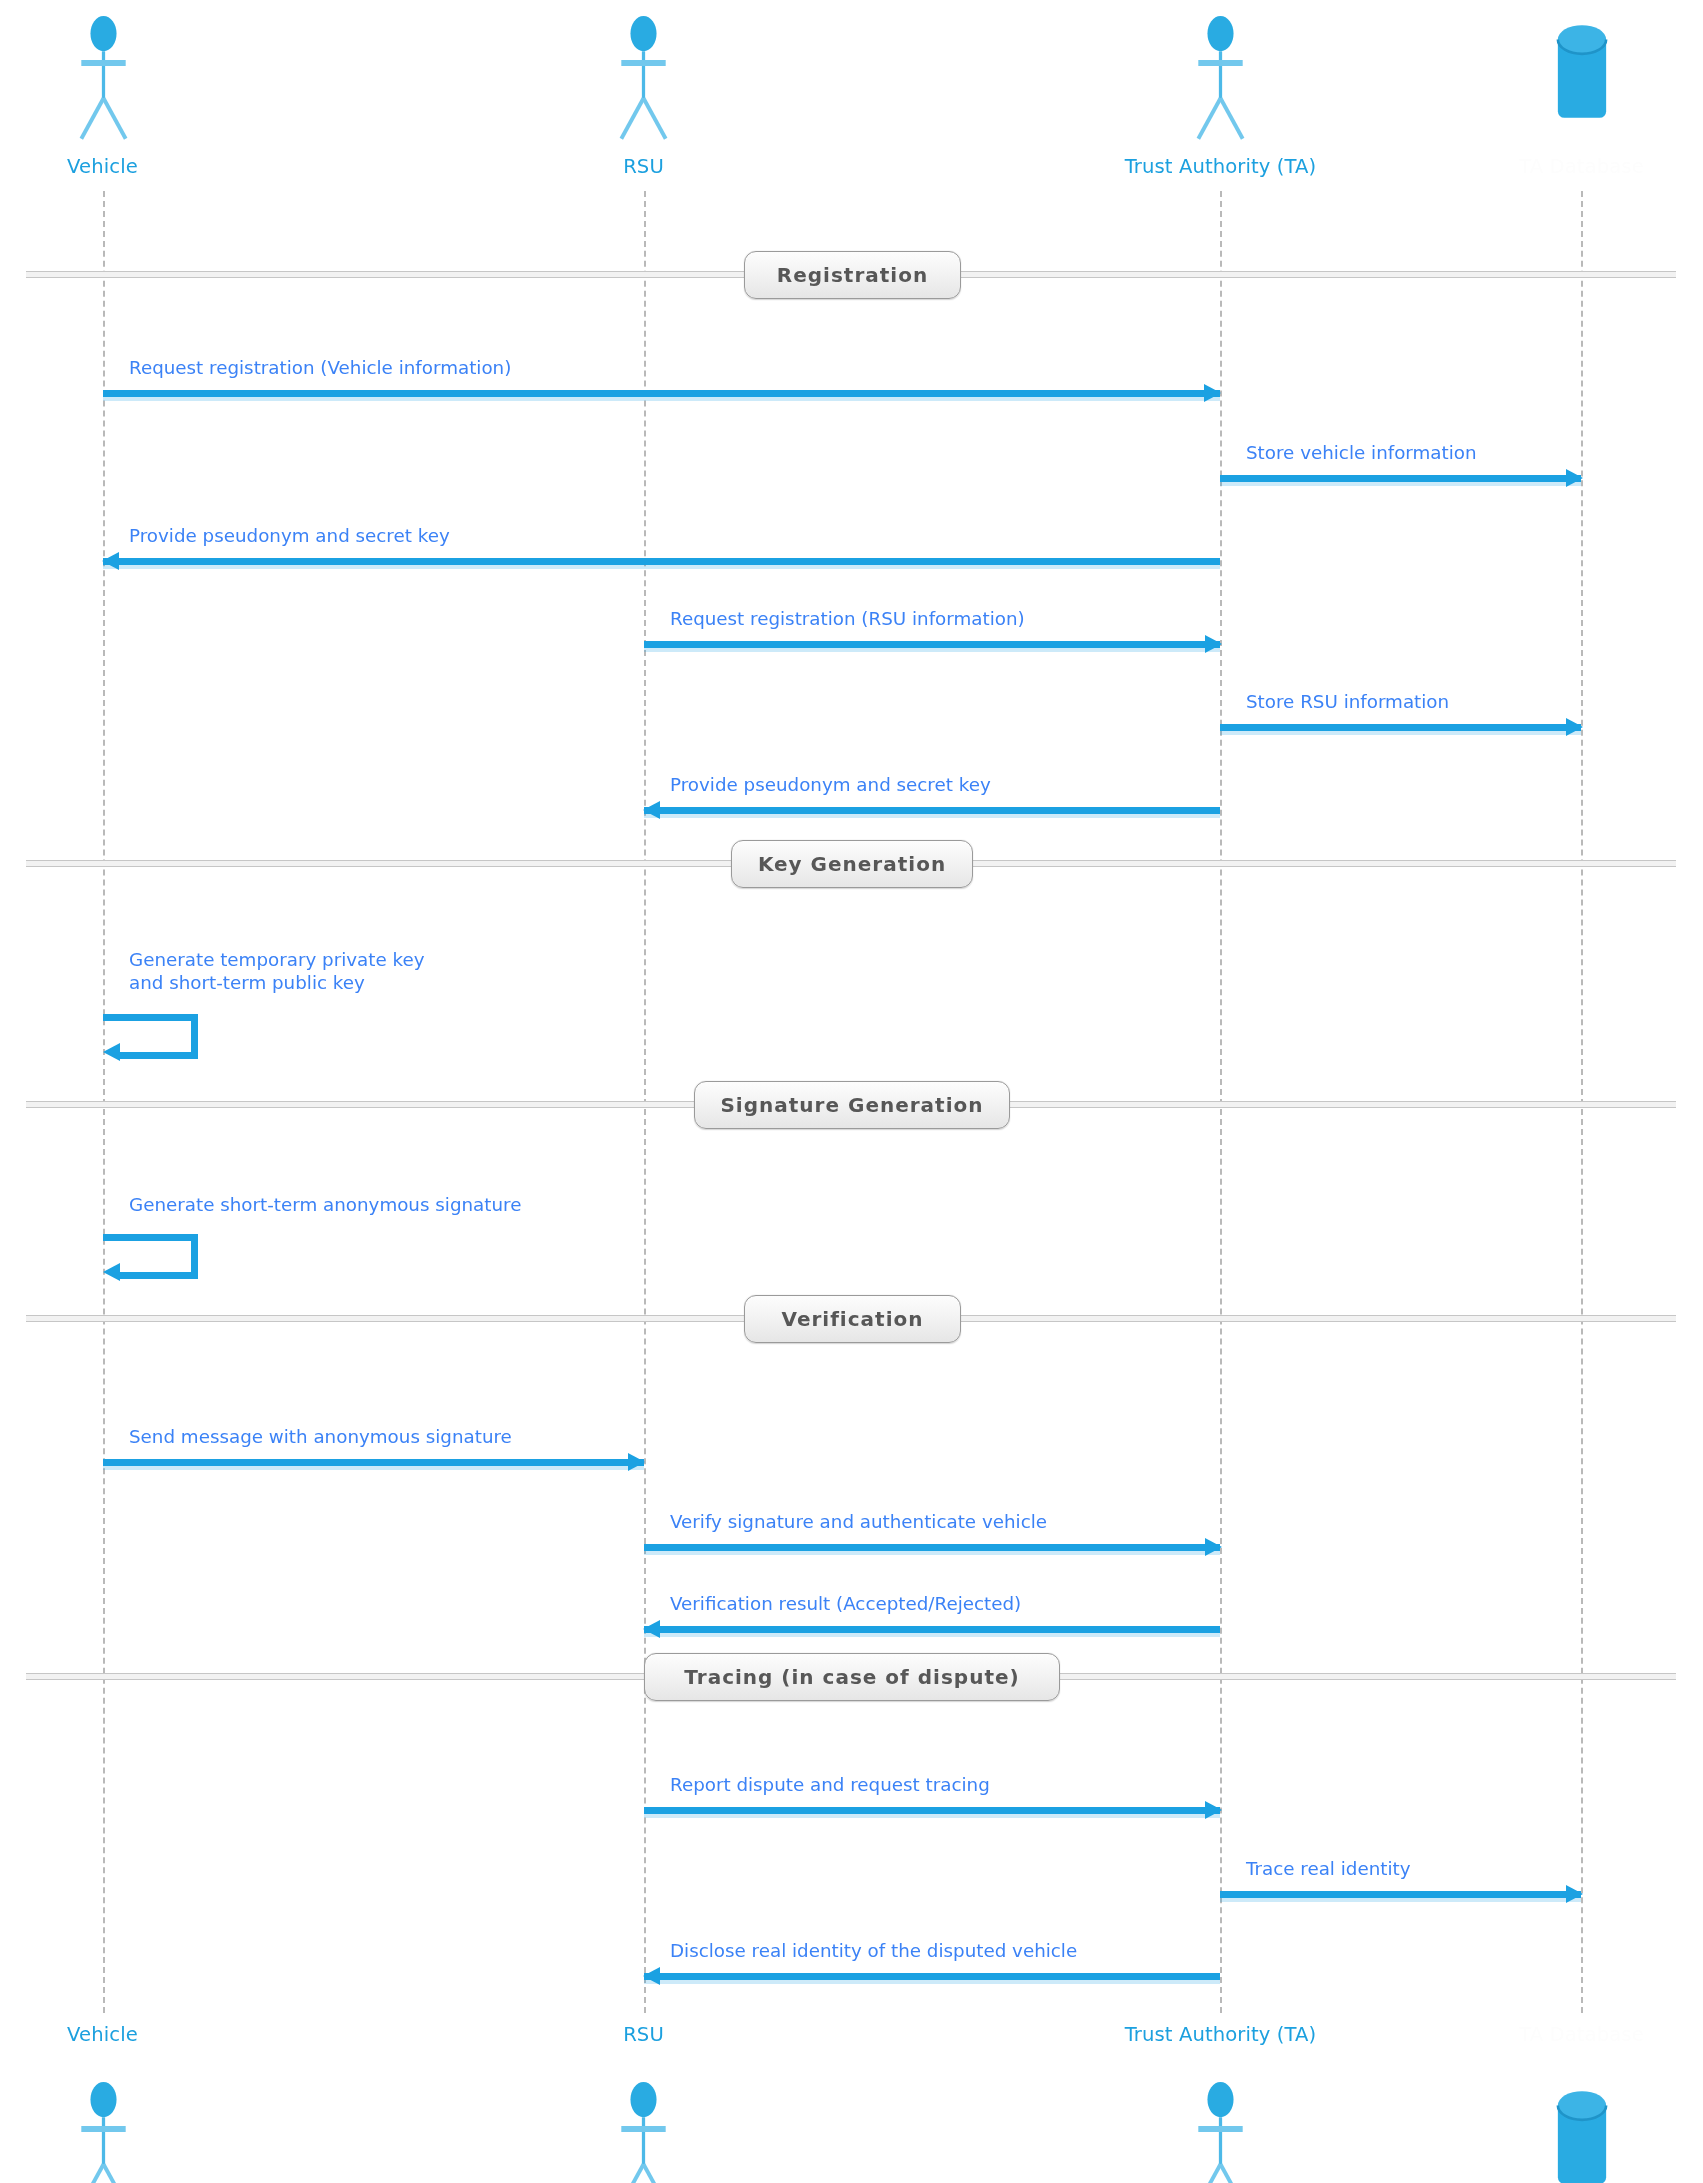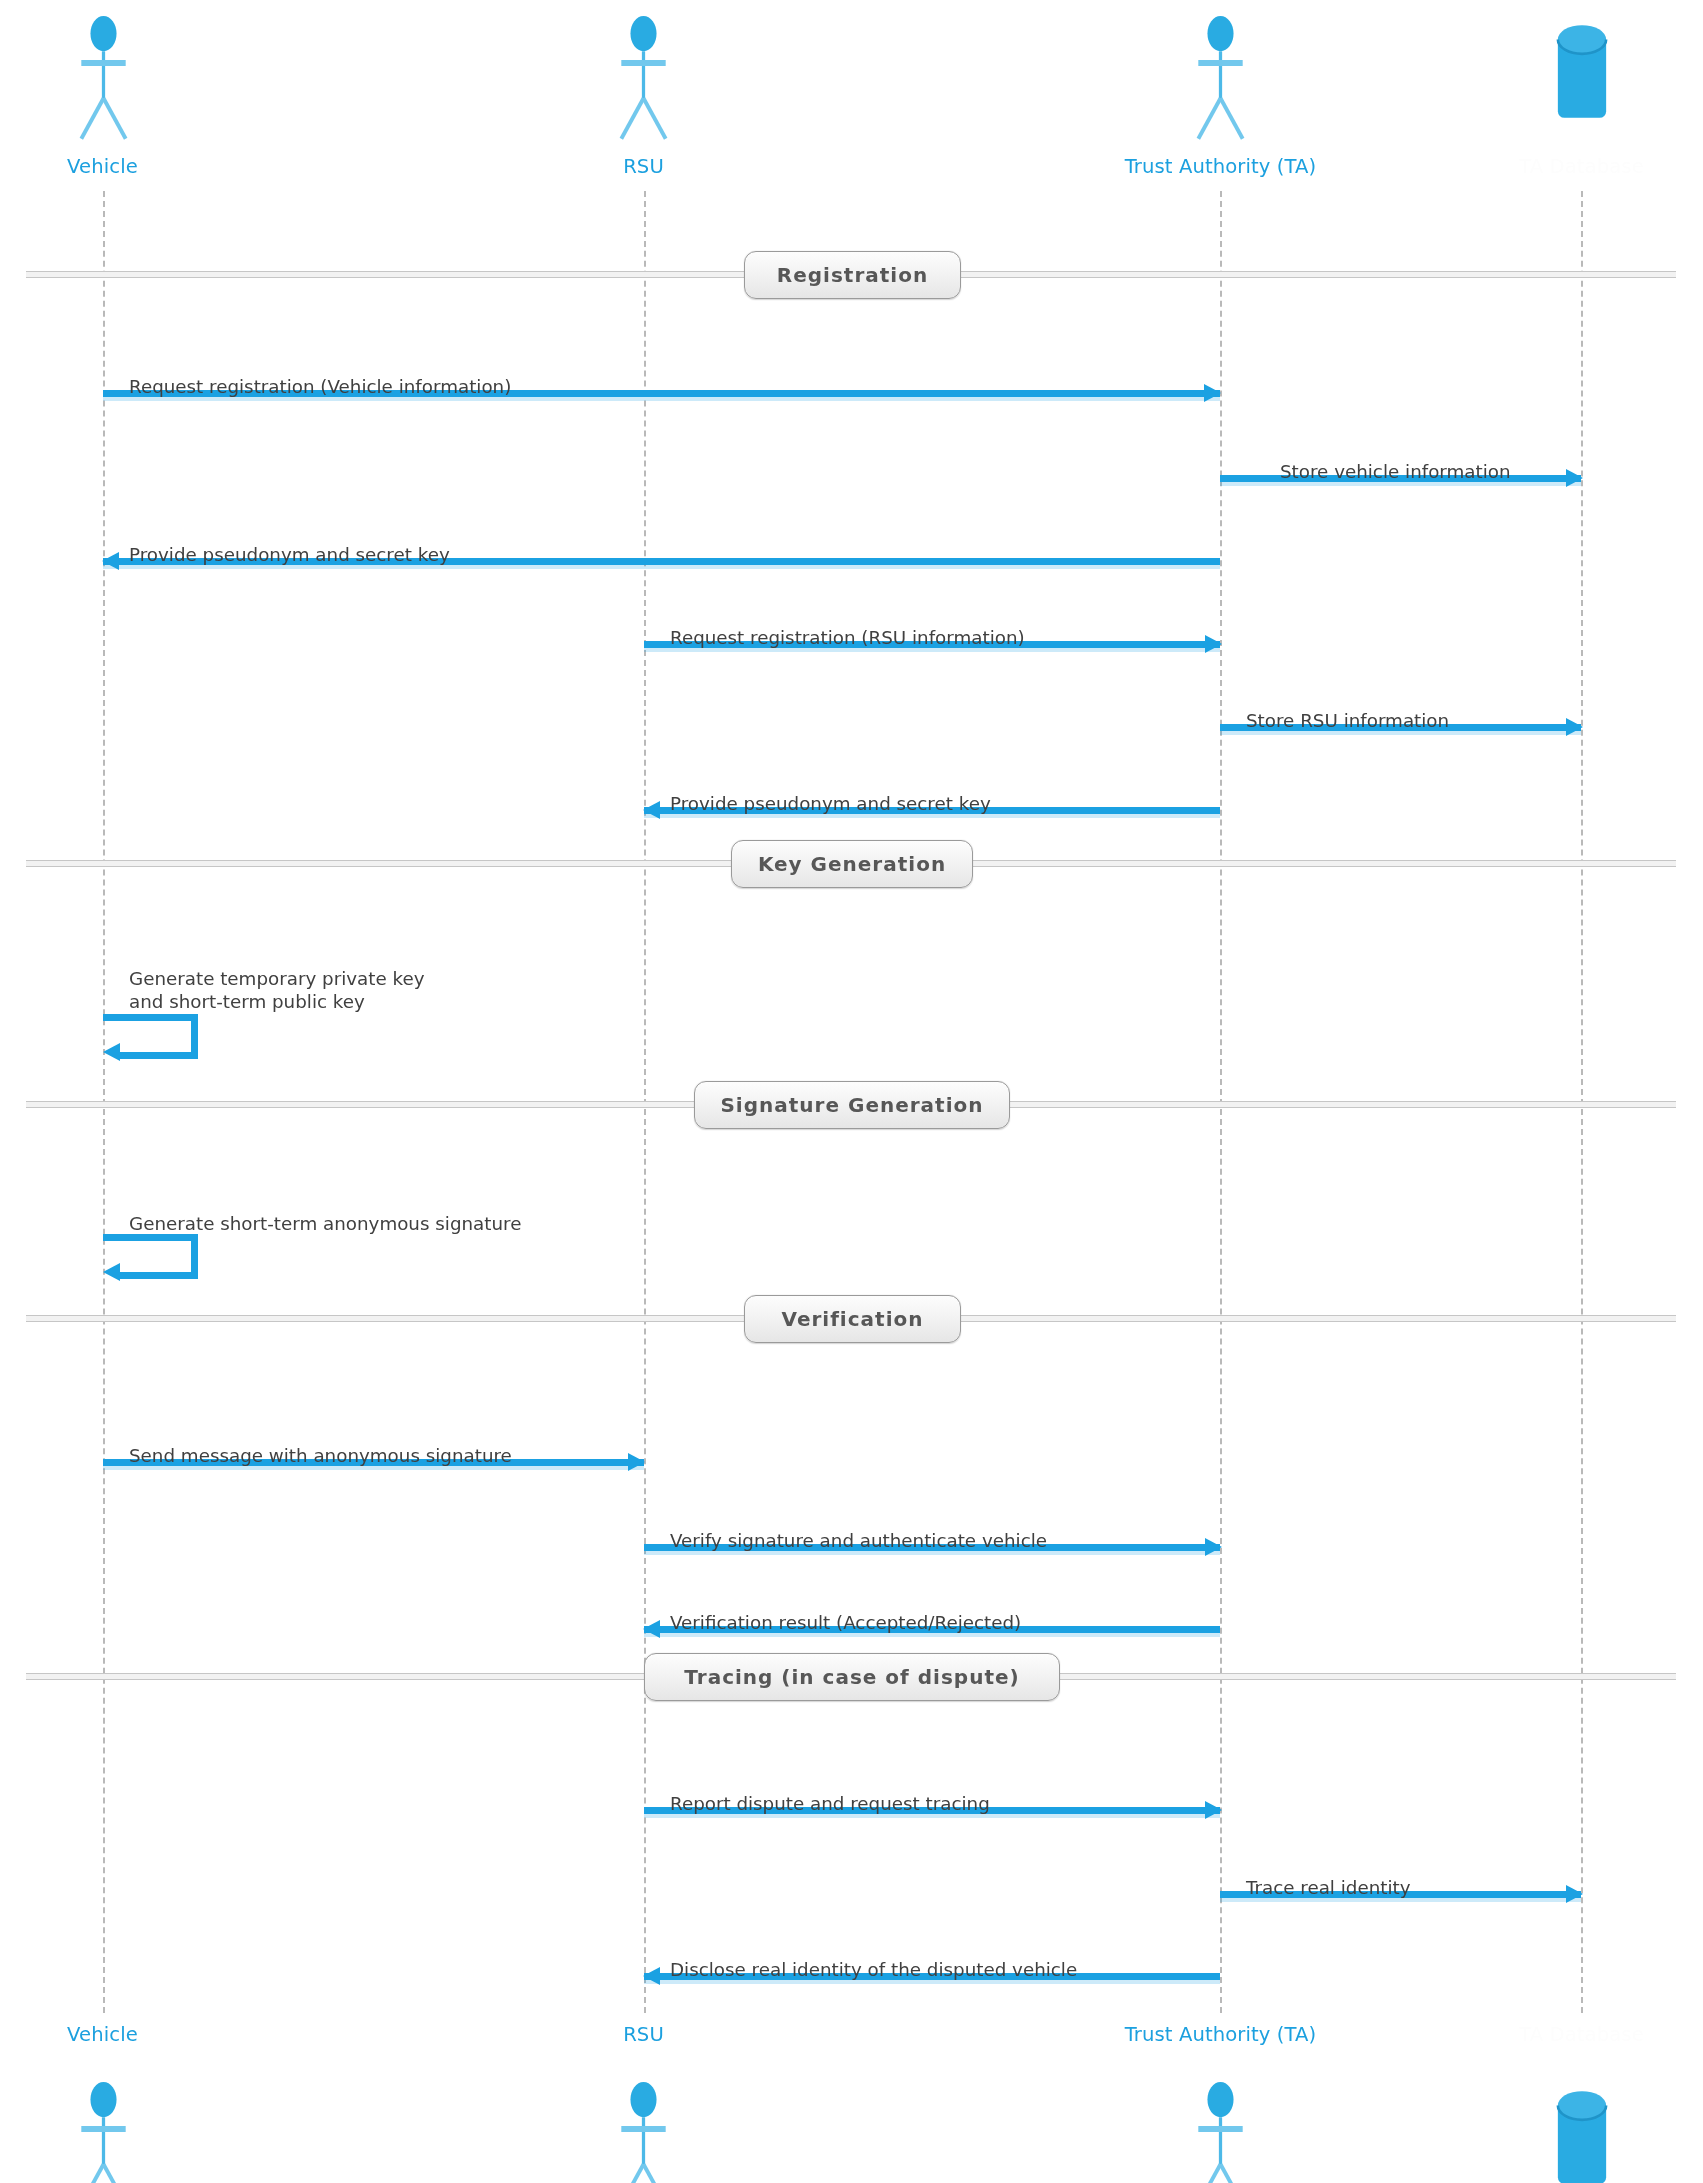--- a/index.html
+++ b/index.html
@@ -46,23 +46,22 @@
     position:absolute;left:0;top:0;height:6.5px;background:#1ba1e2;
   }
   .msg .line::after{content:"";position:absolute;left:0;right:0;top:6.5px;
     height:4.6px;background:rgba(27,161,226,.22);}
   .msg .head{position:absolute;top:-5.9px;width:0;height:0;}
   .msg .head.r{border-top:9.2px solid transparent;border-bottom:9.2px solid transparent;
     border-left:17px solid #1ba1e2;}
   .msg .head.l{border-top:9.2px solid transparent;border-bottom:9.2px solid transparent;
     border-right:17px solid #1ba1e2;}
   .msglabel{
-    position:absolute;font-size:18.3px;color:#404040;white-space:nowrap;
+    position:absolute;font-size:18.3px;color:#3b82f6;white-space:nowrap;
     line-height:1.28;
-    margin-top:19px;
   }
 
   
   .selfmsg{position:absolute;}
   .selfmsg .seg{position:absolute;background:#1ba1e2;}
   .selfmsg .head{position:absolute;width:0;height:0;
     border-top:9.2px solid transparent;border-bottom:9.2px solid transparent;
     border-right:17px solid #1ba1e2;}
 </style>
 </head>
@@ -171,21 +170,21 @@
     </div>
     <div class="msg" style="left: 103px; top: 390px; width: 1117px;">
       <div class="line" style="width: 1117px;"></div>
       <div class="head r" style="left: 1101px;"></div>
     </div>
     <div class="msglabel" style="left: 129px; top: 356px;">Request registration (Vehicle information)</div>
     <div class="msg" style="left: 1220px; top: 475px; width: 361px;">
       <div class="line" style="width: 361px;"></div>
       <div class="head r" style="left: 346px;"></div>
     </div>
-    <div class="msglabel" style="left: 1280px; top: 441px;">Store vehicle information</div>
+    <div class="msglabel" style="left: 1246px; top: 441px;">Store vehicle information</div>
     <div class="msg" style="left: 103px; top: 558px; width: 1117px;">
       <div class="line" style="width: 1117px;"></div>
       <div class="head l" style="left: -1.3px;"></div>
     </div>
     <div class="msglabel" style="left: 129px; top: 524px;">Provide pseudonym and secret key</div>
     <div class="msg" style="left: 644px; top: 641px; width: 576px;">
       <div class="line" style="width: 576px;"></div>
       <div class="head r" style="left: 561px;"></div>
     </div>
     <div class="msglabel" style="left: 670px; top: 607px;">Request registration (RSU information)</div>

